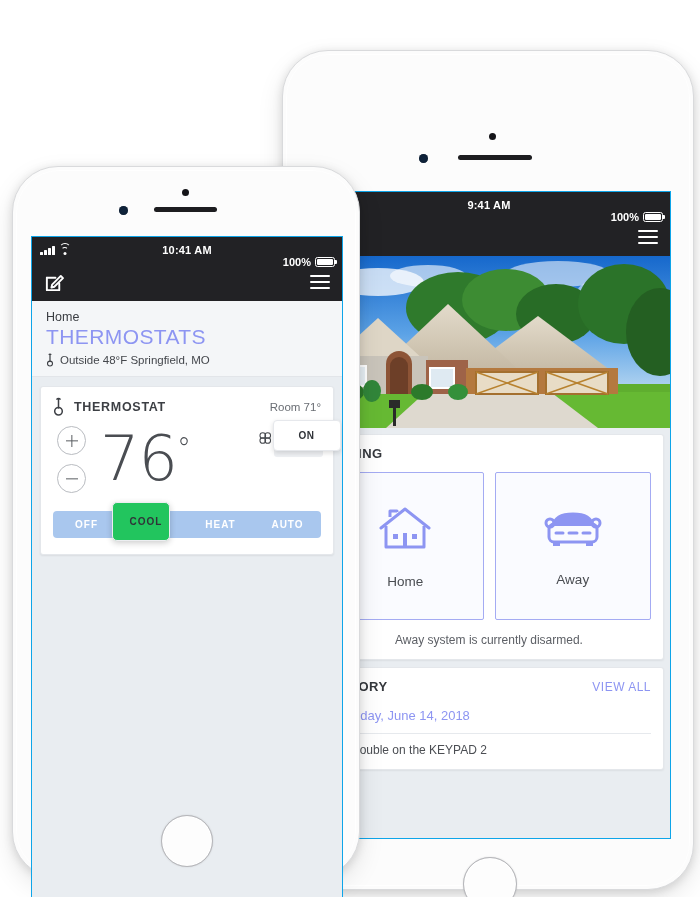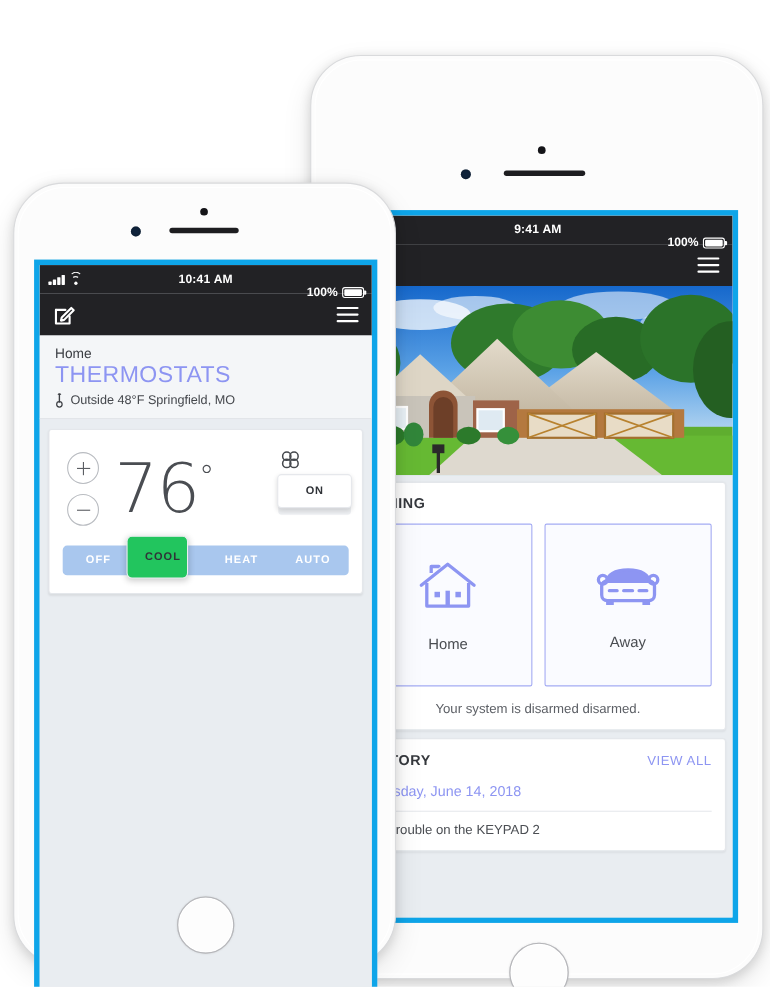--- a/index.html
+++ b/index.html
@@ -21,21 +21,21 @@
   }
   .phone-inner-hl{
     position:absolute; inset:3px; border-radius:43px;
     border:1px solid #ffffff;
     pointer-events:none;
   }
   .screen {
     position: absolute;
     overflow: hidden;
     background: #e9edf1;
-    border: 5px solid #0ea5e9;
+    border: 1px solid #0ea5e9;
   }
   .cam {
     position:absolute; width:7px; height:7px; border-radius:50%;
     background:#141418;
   }
   .sensor{
     position:absolute; width:9px; height:9px; border-radius:50%;
     background:#10243c;
     box-shadow: inset 0 0 3px #0b1a2c;
   }
@@ -148,21 +148,21 @@
 
   .big-temp{
     font-size:62px; line-height:.98; color:#4a4d52;
     font-weight:300; letter-spacing:-1px;
     margin-left:14px; font-family:"DejaVu Sans", sans-serif;
   }
   .big-temp sup{ font-size:28px; vertical-align:top; line-height:1; position:relative; top:6px; }
 
   .fan-col{
     position:absolute; right:-2px; top:-4px;
-    display:flex; flex-direction:column; align-items:flex-start; width:66px;
+    display:flex; flex-direction:row; align-items:center; width:66px;
   }
   .fan-icon{ width:22px; height:22px; margin-bottom:4px; }
   .fan-stack{ position:relative; width:66px; }
   .fan-auto{
     background:#eef0f3; color:#45484d; font-size:10px; font-weight:bold;
     letter-spacing:.6px; text-align:center;
     padding:17px 0 7px 0; border-radius:3px;
   }
   .fan-on{
     position:absolute; left:-1px; top:-2px; width:68px;
@@ -357,21 +357,21 @@
                 <circle cx="53" cy="17" r="4" fill="none" stroke="#8d95f2" stroke-width="3"></circle>
                 <line x1="13" y1="27" x2="20" y2="27" stroke="#8d95f2" stroke-width="3" stroke-linecap="round"></line>
                 <line x1="26" y1="27" x2="34" y2="27" stroke="#8d95f2" stroke-width="3" stroke-linecap="round"></line>
                 <line x1="40" y1="27" x2="47" y2="27" stroke="#8d95f2" stroke-width="3" stroke-linecap="round"></line>
                 <rect x="10" y="36" width="7" height="4" fill="#8d95f2"></rect>
                 <rect x="43" y="36" width="7" height="4" fill="#8d95f2"></rect>
               </svg>
               <div class="arm-label">Away</div>
             </div>
           </div>
-          <div class="disarm">Your system is disarmed disarmed.</div>
+          <div class="disarm">Away system is currently disarmed.</div>
         </div>
 
         <div class="r-card" style="margin-top:7px;">
           <div class="hist-head">
             <div class="r-sec-title">HISTORY</div>
             <div class="viewall">VIEW ALL</div>
           </div>
           <div class="hist-date">Thursday, June 14, 2018</div>
           <div class="hist-row">
             <b>AM</b>
@@ -439,20 +439,31 @@
             <path d="M5 2 L5 11" stroke="#3c3f44" stroke-width="1.6" stroke-linecap="round" fill="none"></path>
             <circle cx="5" cy="13.6" r="3.2" fill="none" stroke="#3c3f44" stroke-width="1.4"></circle>
             <path d="M3.3 2.2 a2.2 2.2 0 0 1 3.4 0" fill="none" stroke="#3c3f44" stroke-width="1.4"></path>
           </svg>
           <span>Outside 48°F Springfield, MO</span>
         </div>
       </div>
 
       <div class="l-body">
         <div class="card">
+          <div class="card-head">
+            <div class="card-head-l">
+              <svg width="11" height="19" viewBox="0 0 11 19">
+                <path d="M5.5 2.5 L5.5 11" stroke="#3c3f44" stroke-width="1.5" stroke-linecap="round" fill="none"></path>
+                <circle cx="5.5" cy="14.2" r="3.8" fill="none" stroke="#3c3f44" stroke-width="1.5"></circle>
+                <path d="M3.5 2.6 a2.5 2.5 0 0 1 4 0" fill="none" stroke="#3c3f44" stroke-width="1.5"></path>
+              </svg>
+              <span class="card-title">THERMOSTAT</span>
+            </div>
+            <div class="card-room">Room 71°</div>
+          </div>
 
           <div class="tstat-row">
             <div class="pm-col">
               <button class="pm-btn pm-plus" aria-label="increase"></button>
               <button class="pm-btn pm-minus" aria-label="decrease"></button>
             </div>
 
             <div class="big-temp">
               <span>76</span><sup>°</sup>
             </div>

